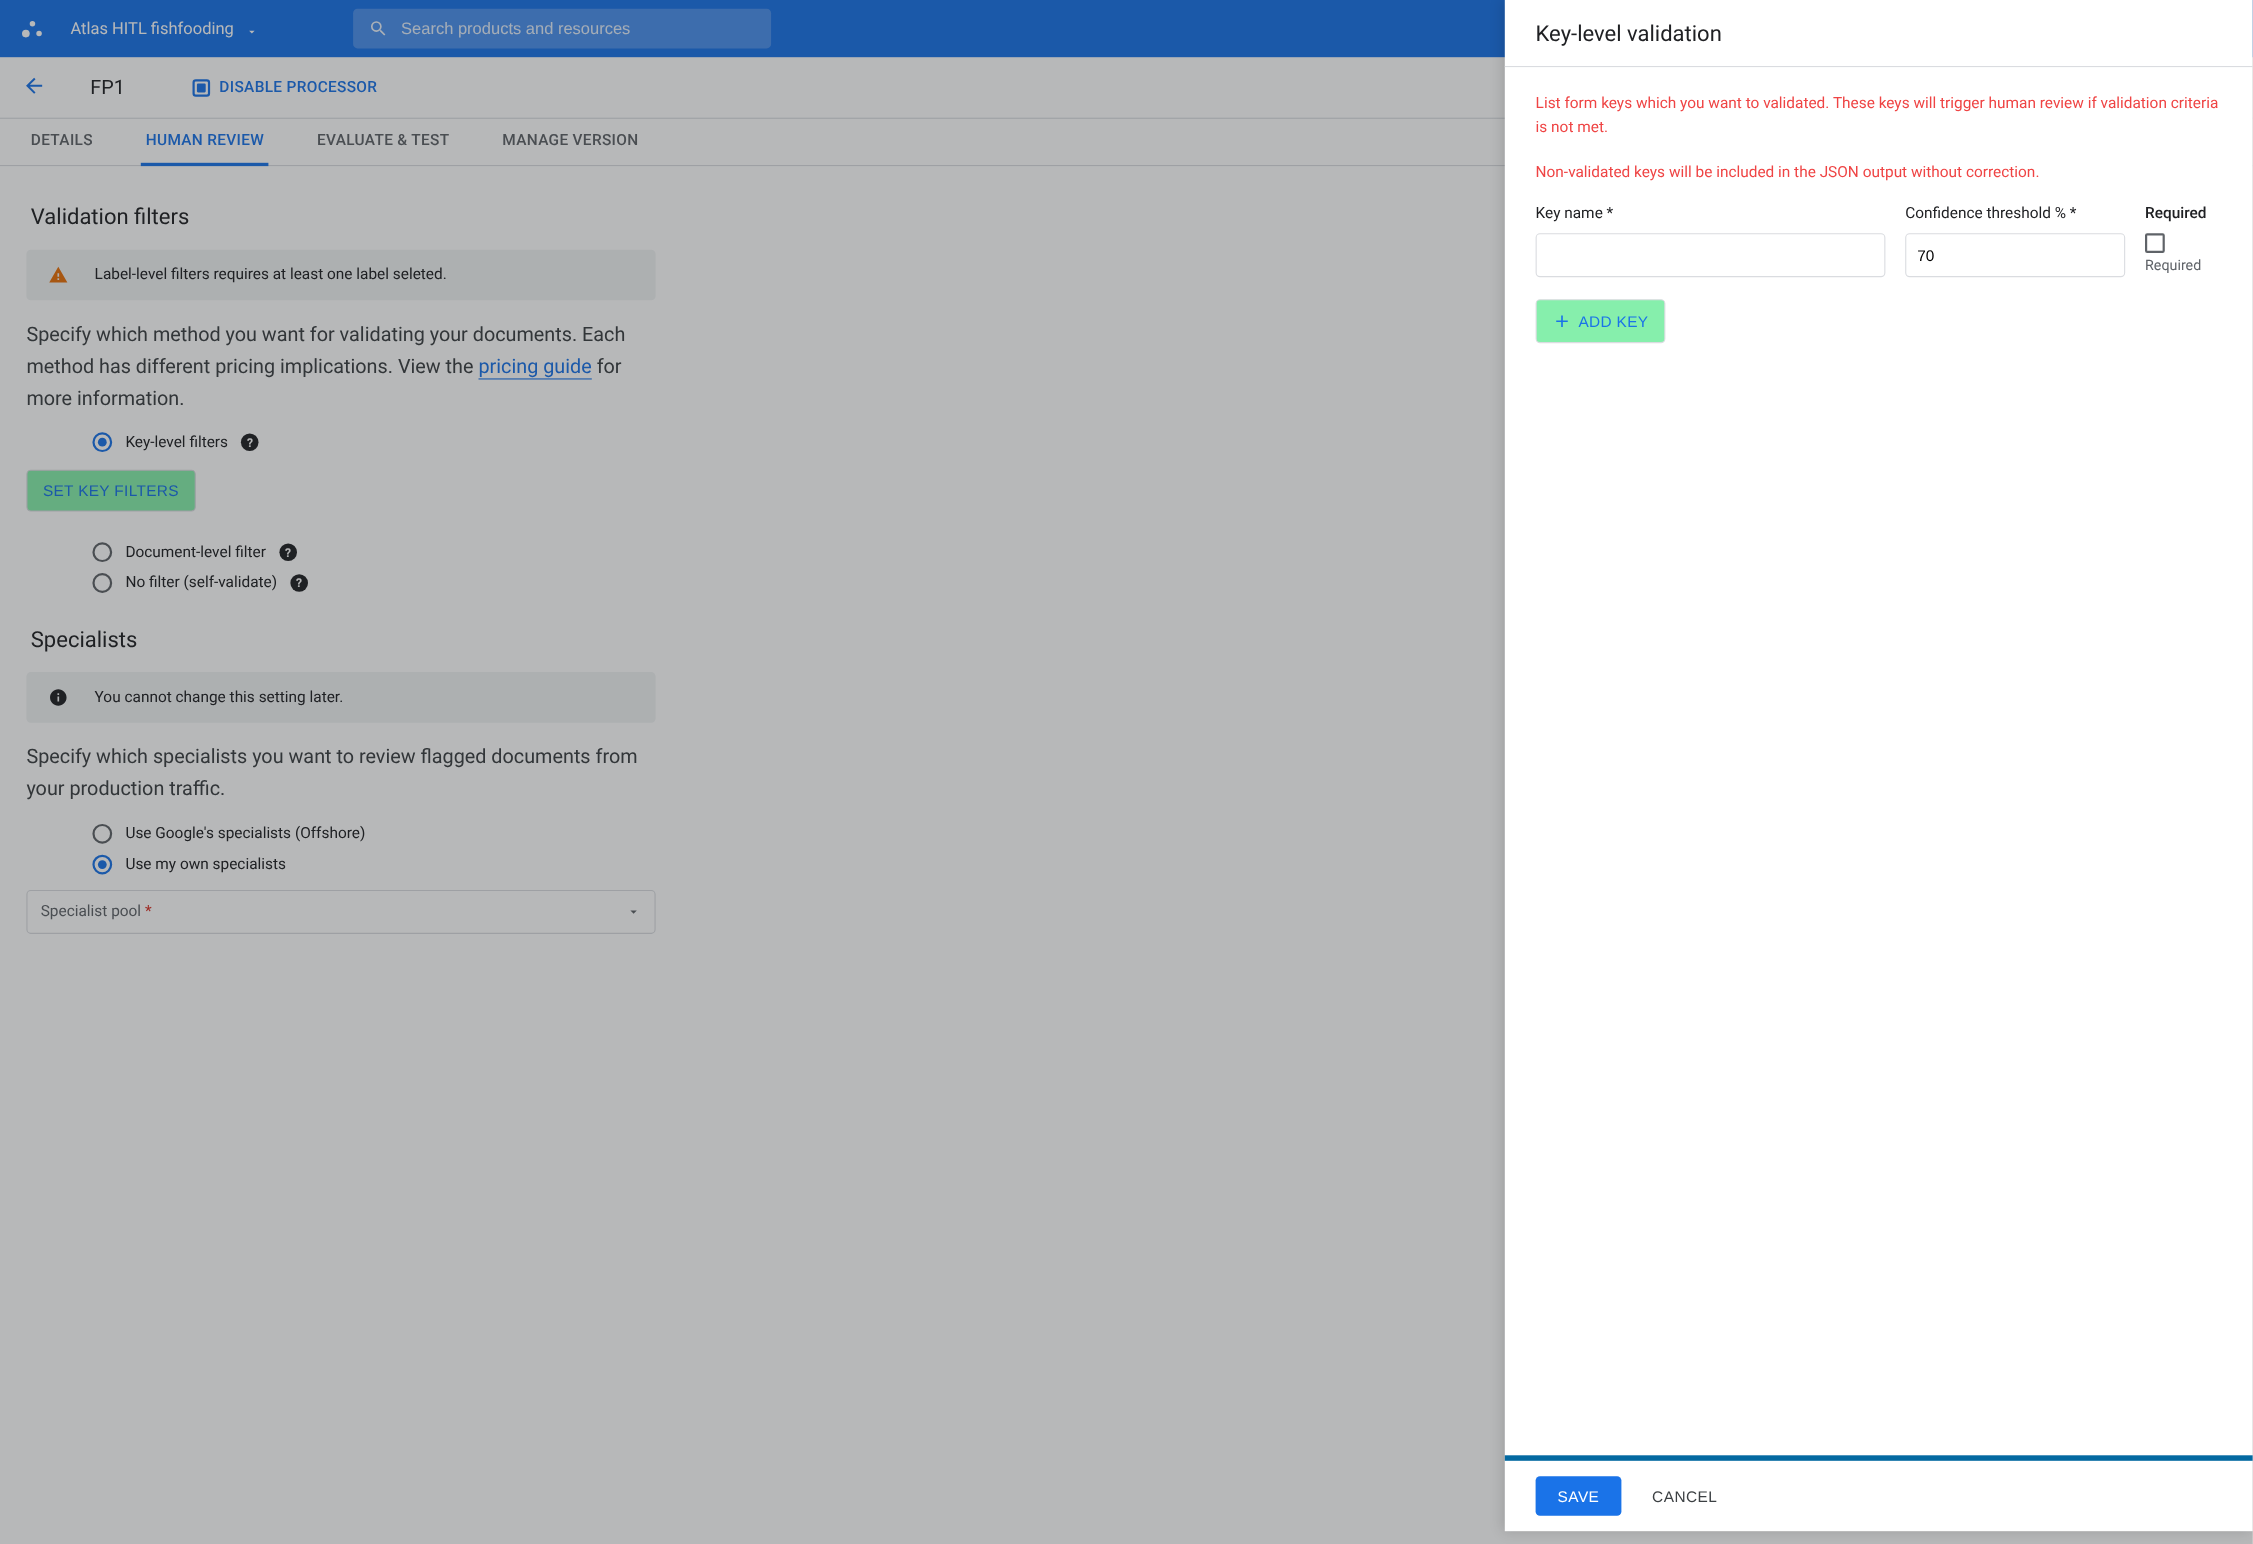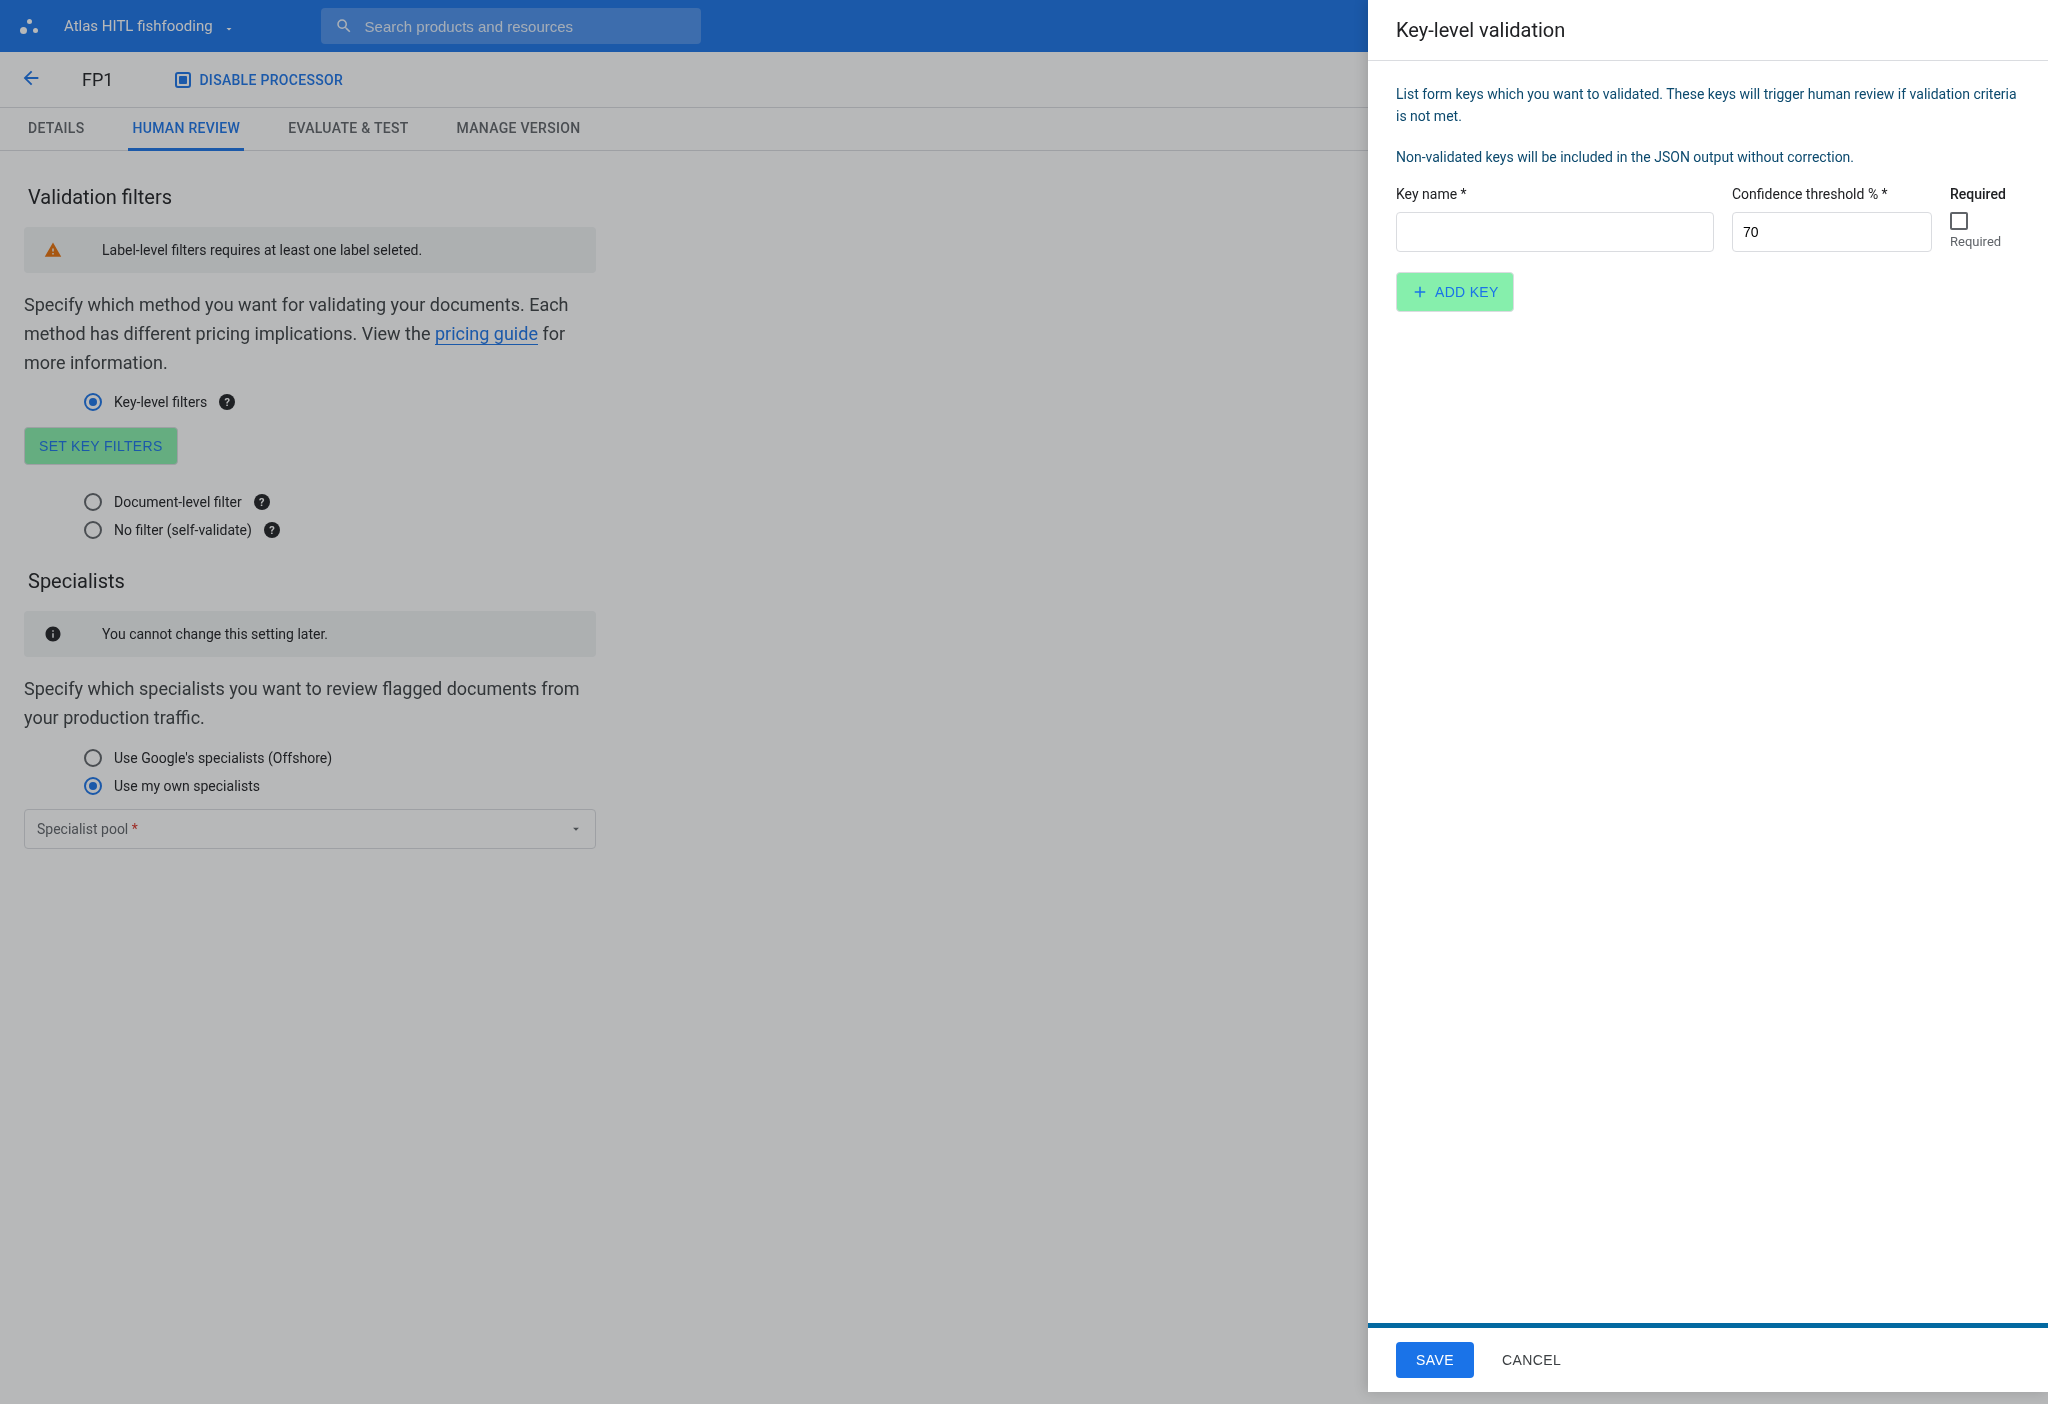--- a/index.html
+++ b/index.html
@@ -92,21 +92,21 @@
   .tab.active { color: #1a73e8; border-bottom-color: #1a73e8; }
 
   
   .content {
     padding: 24px; max-width: 620px;
     overflow-y: auto;
   }
   h2.section { font-size: 20px; font-weight: 400; margin: 10px 4px 18px; }
   .alert {
     background: #f1f3f4; border-radius: 4px;
-    display: flex; align-items: center; gap: 40px;
+    display: flex; align-items: center; gap: 24px;
     padding: 14px 20px; margin-bottom: 18px;
     font-size: 14px;
   }
   .alert.warn svg { fill: #e8710a; }
   .alert.info svg { fill: #202124; }
   .desc { font-size: 18px; line-height: 1.6; color: #3c4043; margin-bottom: 16px; }
   .desc a { color: #1a73e8; text-decoration: none; border-bottom: 1px solid #1a73e8; }
 
   .radio-row {
     display: flex; align-items: center; gap: 12px; margin: 10px 12px;
@@ -151,21 +151,21 @@
     width: 680px; background: #fff; display: flex; flex-direction: column;
     box-shadow: -2px 0 12px rgba(0,0,0,.15);
   }
   .panel-header {
     padding: 18px 28px; font-size: 20px; font-weight: 400;
     border-bottom: 1px solid #dadce0;
   }
   .panel-body {
     padding: 22px 28px; flex: 1; overflow-y: auto;
   }
-  .panel-body p { font-size: 14px; line-height: 1.6; margin-bottom: 18px; color: #0c4a6e; }
+  .panel-body p { font-size: 14px; line-height: 1.6; margin-bottom: 18px; color: #ef4444; }
   .form-row {
     display: grid;
     grid-template-columns: 1fr 200px 70px;
     gap: 18px;
     align-items: start;
     margin-top: 12px;
   }
   .fld label { font-size: 14px; font-weight: 400; display:block; margin-bottom: 10px; }
   .txt {
     width: 100%; height: 40px; border: 1px solid #dadce0; border-radius: 4px;

